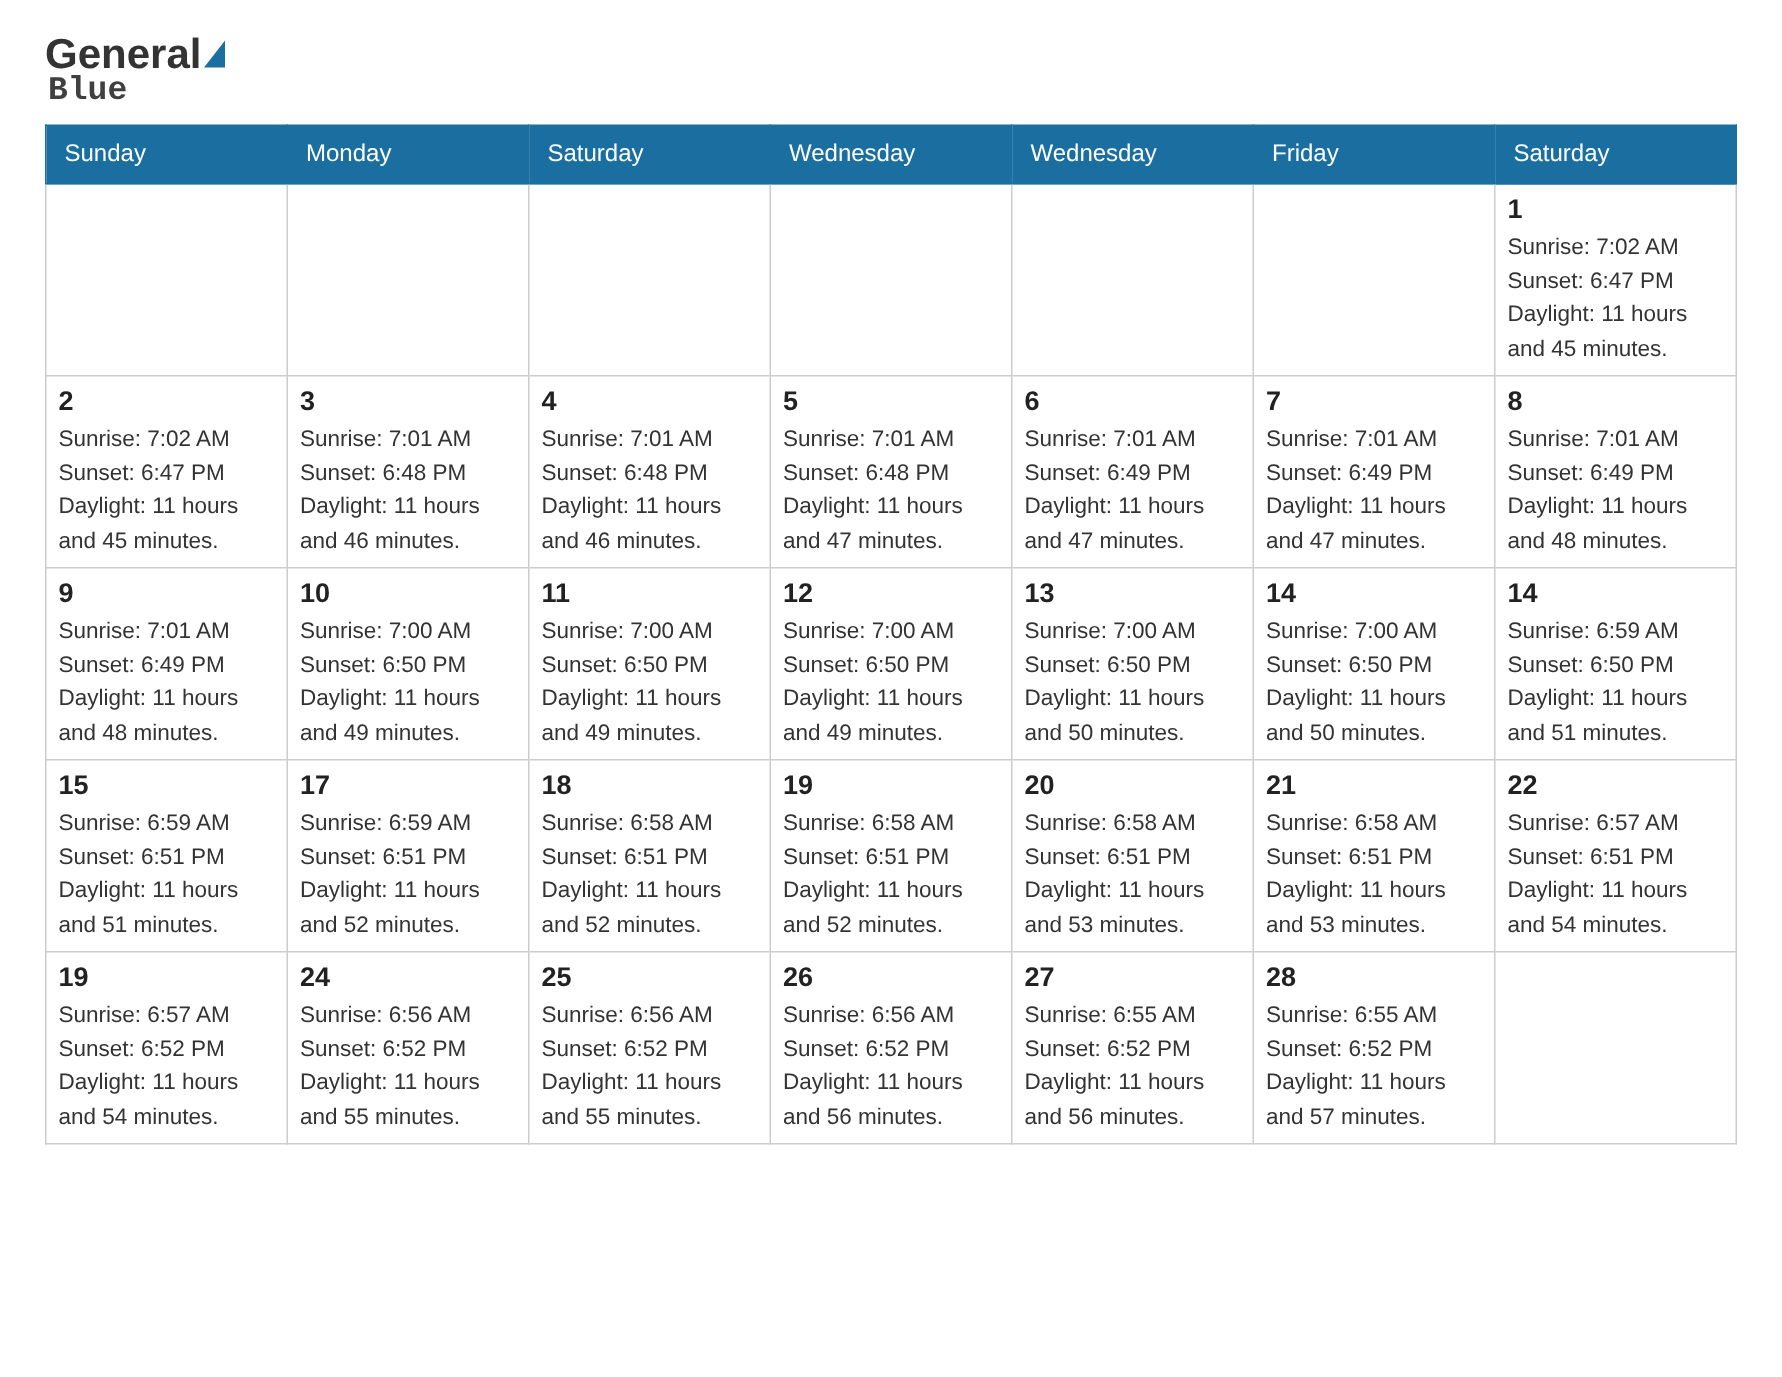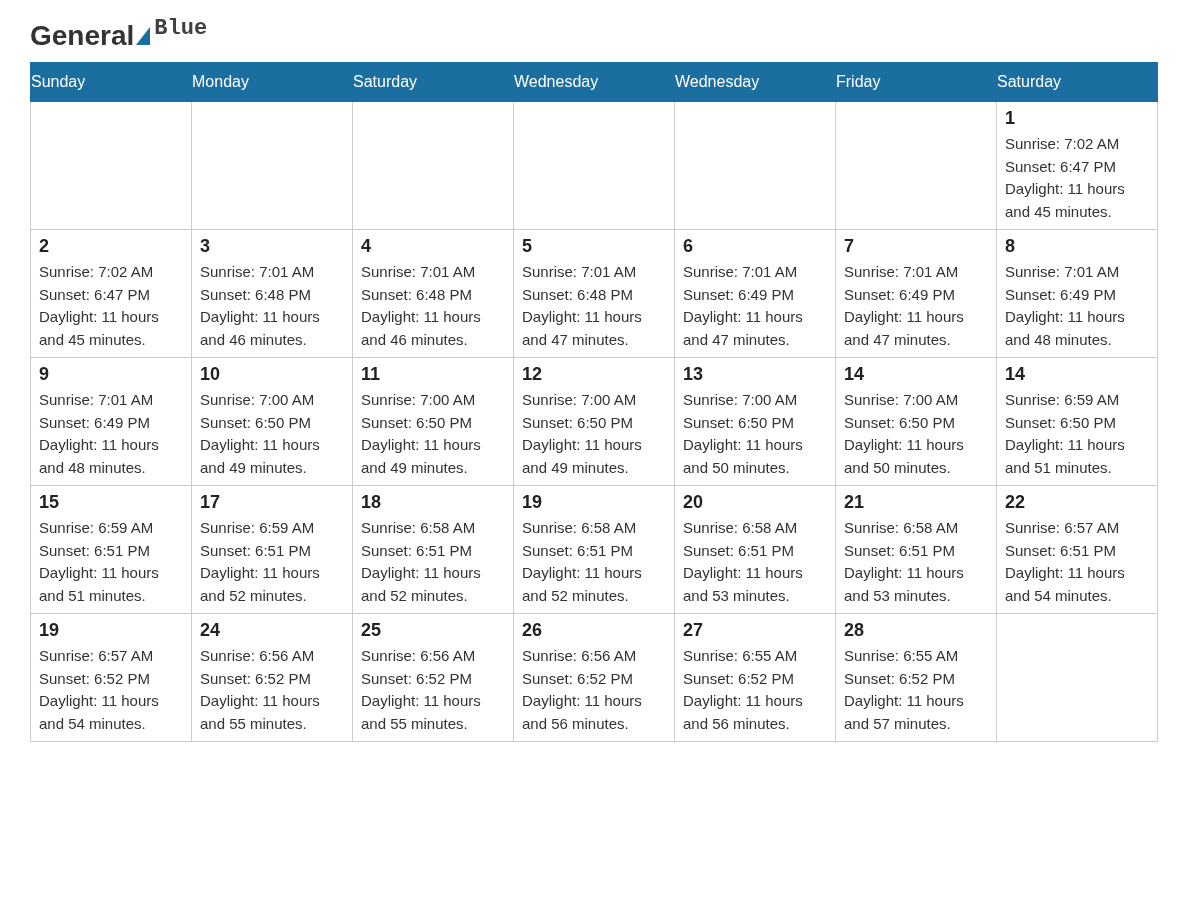--- a/index.html
+++ b/index.html
@@ -10,21 +10,21 @@
       padding: 20px 30px;
     }
     .header {
       display: flex;
       justify-content: space-between;
       align-items: flex-start;
       margin-bottom: 10px;
     }
     .logo {
       display: flex;
-      flex-direction: row;
+      flex-direction: column;
       align-items: flex-start;
     }
     .logo-text {
       display: flex;
       align-items: center;
       font-size: 28px;
       font-weight: bold;
       color: #333;
     }
     .logo-general { color: #333; }
@@ -61,21 +61,21 @@
     .calendar {
       width: 100%;
       border-collapse: collapse;
       margin-top: 10px;
     }
     .calendar th {
       background-color: #1a6fa0;
       color: #fff;
       font-size: 16px;
       font-weight: normal;
-      padding: 10px 0;
+      padding: 10px 12px;
       text-align: left;
       border: 1px solid #1a6fa0;
     }
     .calendar td {
       border: 1px solid #ccc;
       vertical-align: top;
       padding: 6px 8px;
       width: 14.28%;
       min-height: 100px;
     }

